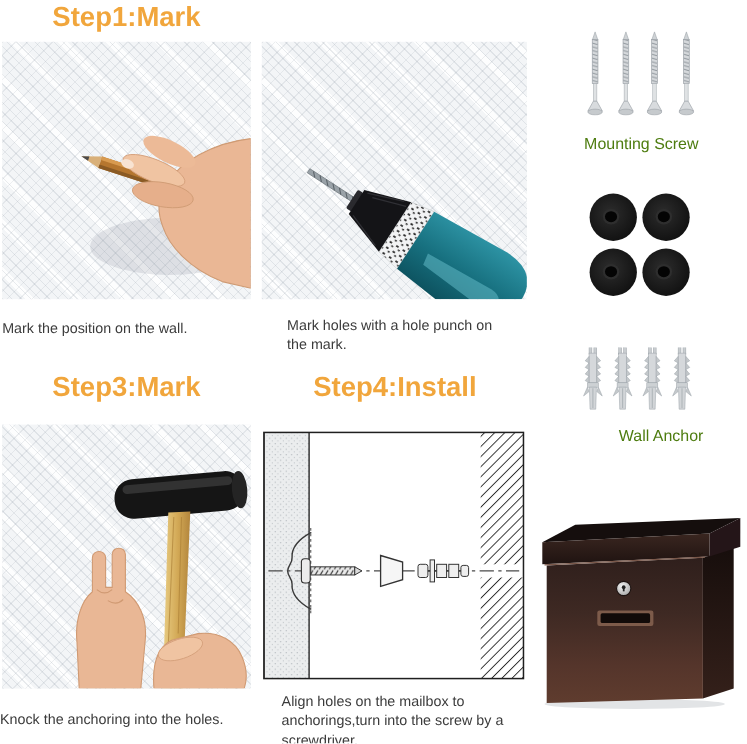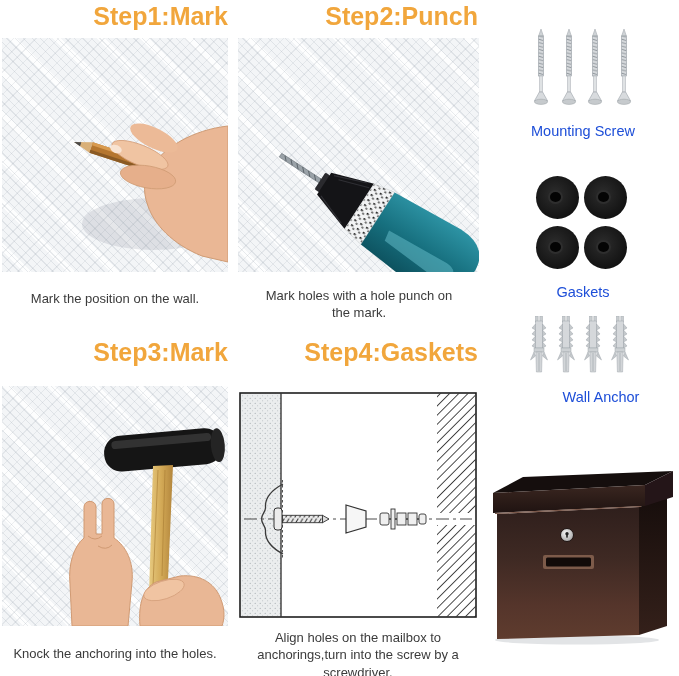--- a/index.html
+++ b/index.html
@@ -7,27 +7,27 @@
   :root{
     --accent:#F1A63C;
     --caption:#3b3b3b;
   }
   .canvas{
     position:relative;width:679px;height:676px;background:#ffffff;overflow:hidden;
     font-family:"Liberation Sans","DejaVu Sans",sans-serif;
   }
   .step-title{
     position:absolute;font-size:25px;font-weight:700;color:var(--accent);
-    text-align:right;white-space:nowrap;line-height:1.1;
+    text-align:center;white-space:nowrap;line-height:1.1;
   }
   .caption{
-    position:absolute;font-size:13px;line-height:1.34;color:var(--caption);text-align:center;
+    position:absolute;font-size:13px;line-height:1.34;color:var(--caption);
   }
   .part-label{
-    position:absolute;font-size:14.5px;color:#1d4ed8;text-align:center;white-space:nowrap;
+    position:absolute;font-size:14.5px;color:#4d7c0f;text-align:center;white-space:nowrap;
   }
   .photo{
     position:absolute;overflow:hidden;
   }
   .wall{
     background-color:#f3f5f7;
     background-image:
       repeating-linear-gradient(45deg, rgba(120,133,148,0.16) 0px, rgba(120,133,148,0.16) 1px, transparent 1px, transparent 6px),
       repeating-linear-gradient(135deg, rgba(120,133,148,0.13) 0px, rgba(120,133,148,0.13) 1px, transparent 1px, transparent 8px),
       repeating-linear-gradient(45deg, transparent 0px, transparent 15px, rgba(255,255,255,0.85) 15px, rgba(255,255,255,0.85) 21px, transparent 21px, transparent 31px);
@@ -46,23 +46,22 @@
     content:"";position:absolute;left:14px;top:16px;width:11px;height:10px;border-radius:50%;
     background:#040404;box-shadow:0 0 0 2px #2e2e2e;
   }
 </style>
 </head>
 <body>
 
 <div class="canvas">
 
   <div class="step-title" style="left:2px;top:3px;width:226px;">Step1:Mark</div>
-  <div class="step-title" style="left:240px;top:3px;width:238px;">Step2:Punch</div>
   <div class="step-title" style="left:2px;top:339px;width:226px;">Step3:Mark</div>
-  <div class="step-title" style="left:240px;top:339px;width:238px;">Step4:Gaskets</div>
+  <div class="step-title" style="left:240px;top:339px;width:238px;">Step4:Install</div>
 
   <div class="photo wall" style="left:2px;top:38px;width:226px;height:234px;">
     <svg viewBox="0 0 226 234">
       <ellipse cx="152" cy="186" rx="72" ry="26" fill="rgba(120,130,145,0.18)"></ellipse>
       <g transform="rotate(18 72 104)">
         <polygon points="72,104 90,98.5 90,109.5" fill="#d9b079" stroke="#b3判" stroke-width="0"></polygon>
         <polygon points="72,104 79,101.9 79,106.1" fill="#4a4a4a"></polygon>
         <rect x="90" y="98.5" width="128" height="11" fill="#b5762f"></rect>
         <rect x="90" y="98.5" width="128" height="3.2" fill="#d89a4f"></rect>
         <rect x="90" y="106.2" width="128" height="3.3" fill="#8a5a24"></rect>
@@ -203,21 +202,20 @@
     <use href="#screw" x="89"></use>
   </svg>
   <div class="part-label" style="left:503px;top:123px;width:160px;">Mounting Screw</div>
 
   <div class="gasket-grid">
     <div class="gasket"></div>
     <div class="gasket"></div>
     <div class="gasket"></div>
     <div class="gasket"></div>
   </div>
-  <div class="part-label" style="left:503px;top:284px;width:160px;">Gaskets</div>
 
   <svg class="abs" style="left:526px;top:316px;" width="118" height="58" viewBox="0 0 118 58">
     <defs>
       <g id="anchor" stroke="#9aa1a7" stroke-width="0.45">
         <rect x="6.5" y="0" width="2.6" height="6" fill="#c9cdd0"></rect>
         <rect x="10.9" y="0" width="2.6" height="6" fill="#c9cdd0"></rect>
         <rect x="6.5" y="5" width="7" height="27" fill="#d5d8db"></rect>
         <path d="M6.5,8 L3,12 L6.5,14 L3,18 L6.5,20 L3,24 L6.5,26 L3,30 L6.5,32 Z" fill="#c5c9cc"></path>
         <path d="M13.5,8 L17,12 L13.5,14 L17,18 L13.5,20 L17,24 L13.5,26 L17,30 L13.5,32 Z" fill="#c5c9cc"></path>
         <rect x="5" y="32" width="10" height="4" fill="#cdd1d4"></rect>

